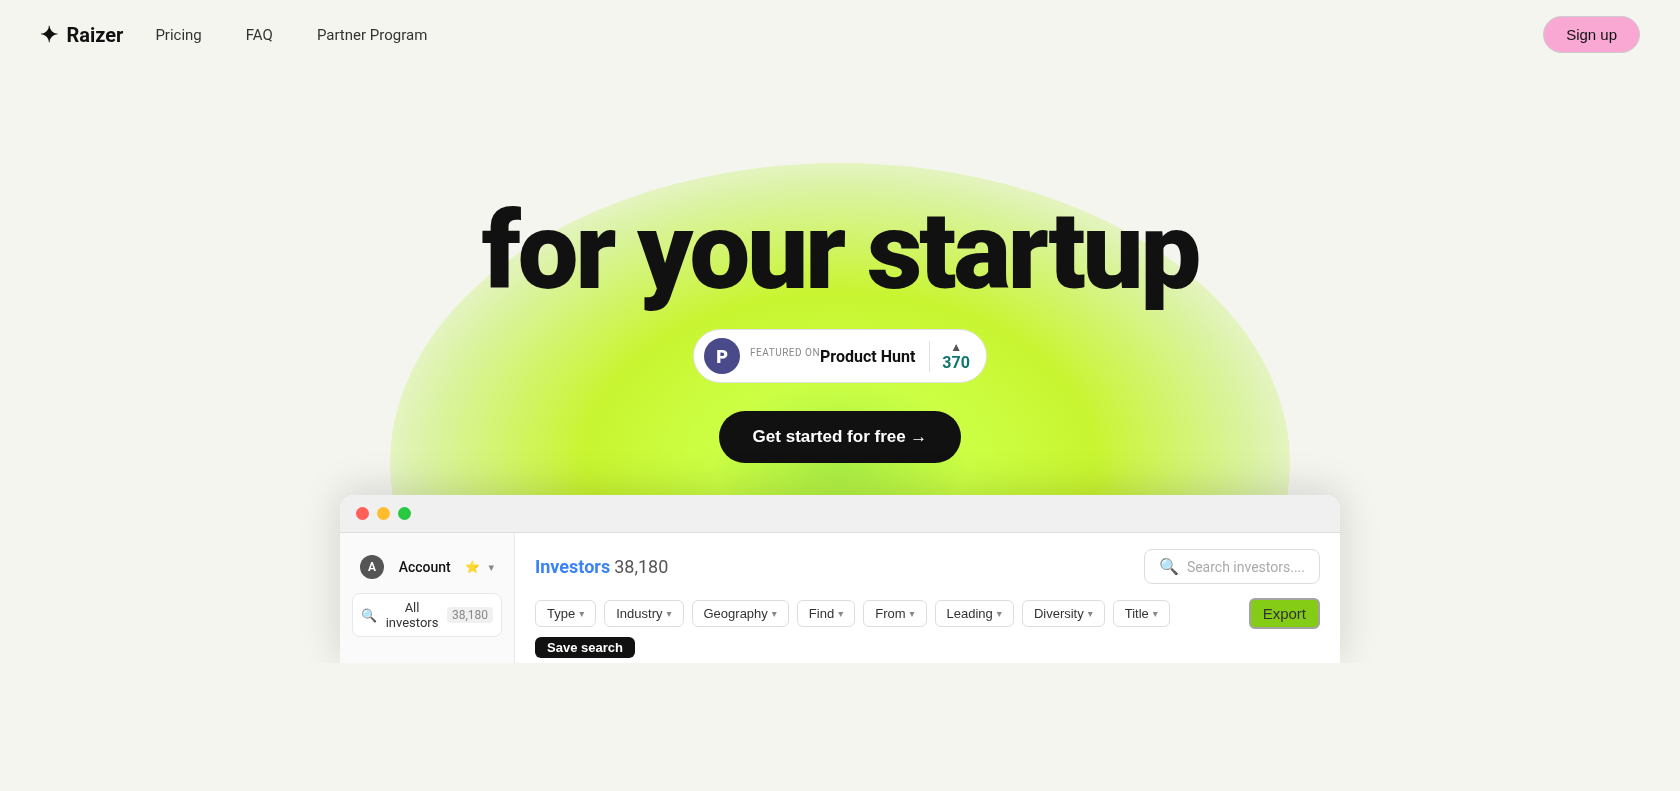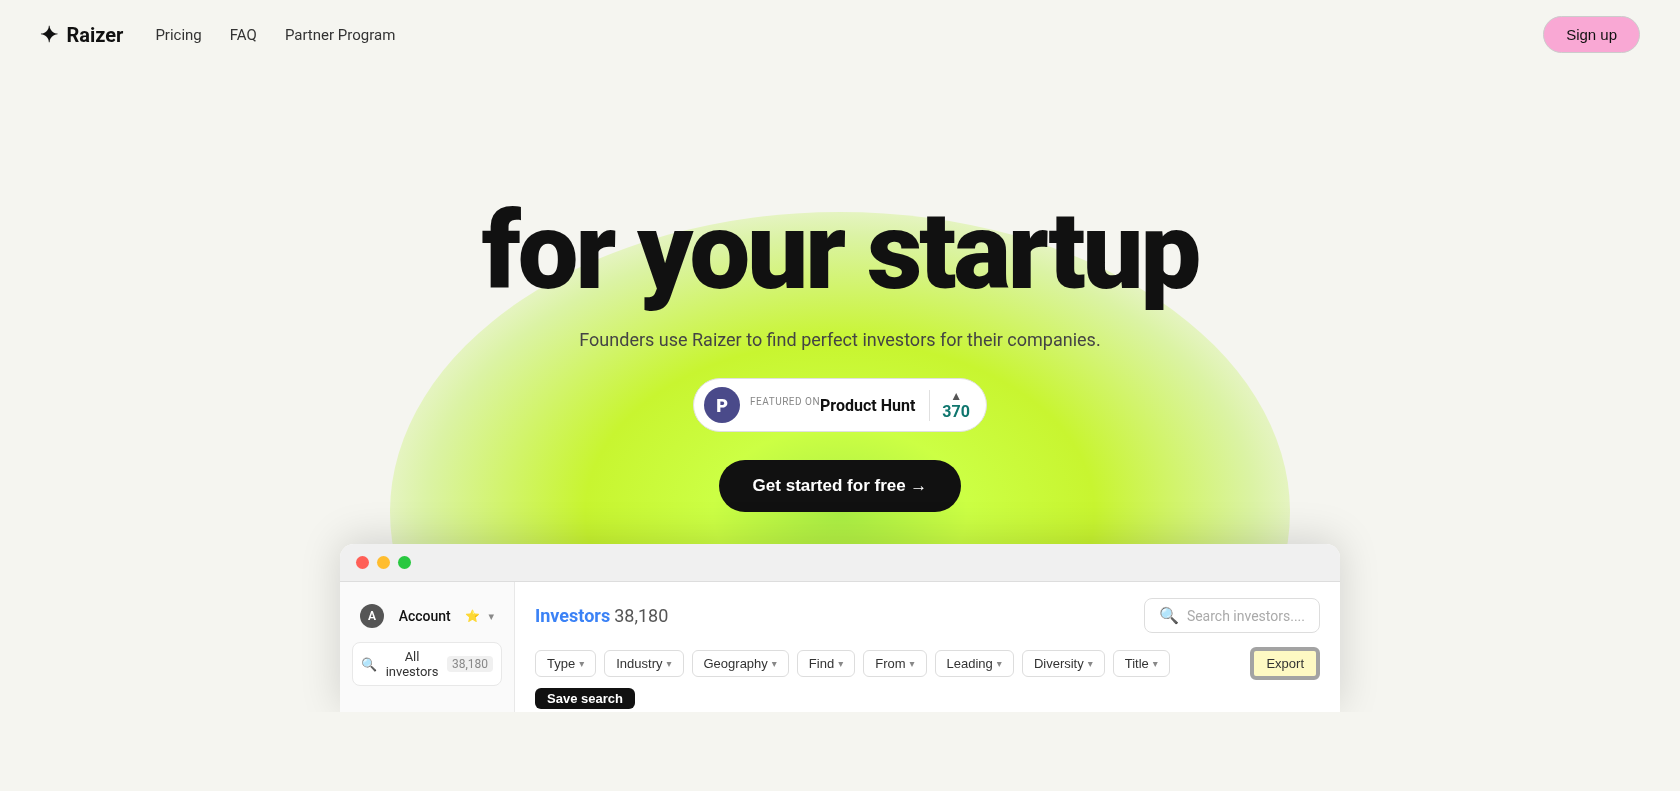--- a/index.html
+++ b/index.html
@@ -35,21 +35,21 @@
       margin-right: 32px;
     }
 
     .logo-star {
       font-size: 22px;
       color: #111;
     }
 
     .nav-links {
       display: flex;
-      gap: 28px;
+      gap: 44px;
       align-items: center;
       flex: 1;
     }
 
     .nav-link {
       font-size: 15px;
       color: #333;
       text-decoration: none;
       cursor: pointer;
     }
@@ -370,24 +370,24 @@
     }
 
     .filter-btn .chevron {
       font-size: 10px;
       color: #888;
     }
 
     .export-btn {
       margin-left: auto;
       padding: 5px 12px;
-      background: #fef9c3;
-      border: 4px solid #a3a3a3;
+      background: #84cc16;
+      border: 2px solid #a3a3a3;
       border-radius: 6px;
-      font-size: 13px;
+      font-size: 15px;
       color: #333;
       cursor: pointer;
     }
 
     .save-search-btn {
       padding: 3px 12px;
       background: #111;
       border: none;
       border-radius: 6px;
       font-size: 13px;
@@ -411,21 +411,20 @@
   </div>
   <button class="signup-btn">Sign up</button>
 </nav>
 
 <section class="hero">
   <h1 class="hero-title">
     <br>
     <span>for your startup</span>
   </h1>
 
-  <p class="hero-subtitle">Founders use Raizer to find perfect investors for their companies.</p>
 
   
   <div class="ph-badge">
     <div class="ph-icon">P</div>
     <div class="ph-text-group">
       <span class="ph-featured-label">FEATURED ON</span>
       <span class="ph-product-name">Product Hunt</span>
     </div>
     <div class="ph-upvote">
       <span class="ph-triangle">▲</span>

